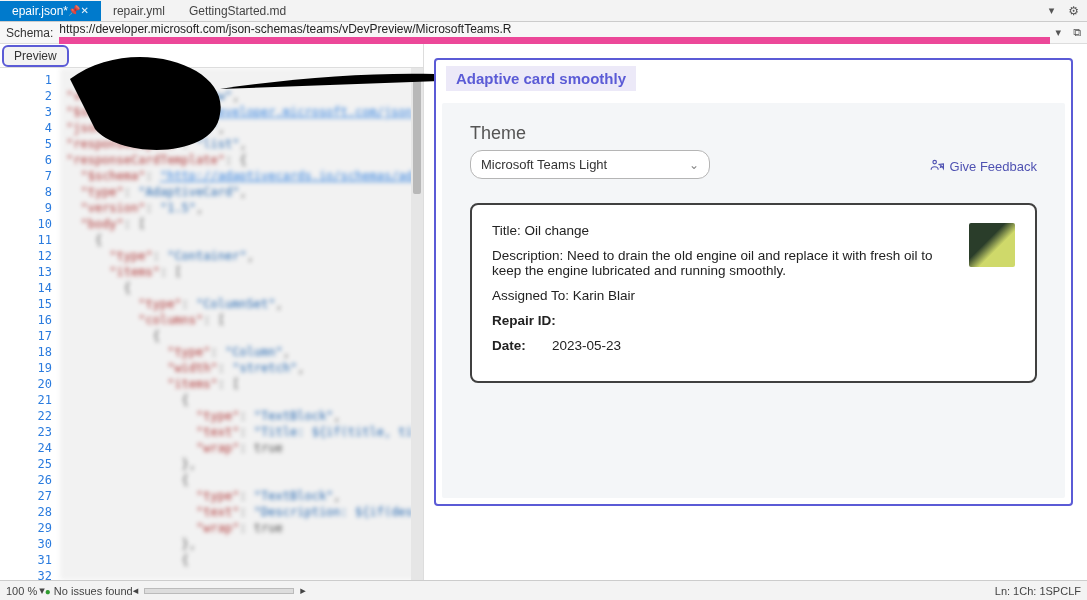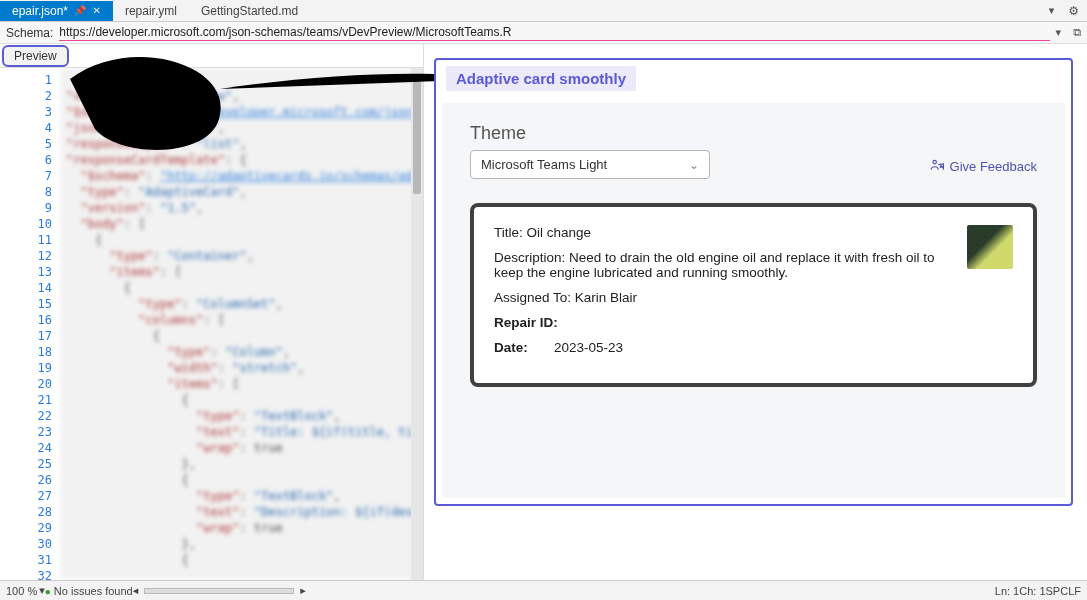--- a/index.html
+++ b/index.html
@@ -20,21 +20,21 @@
       align-items: center;
       height: 22px;
       background: #f3f3f3;
       font-size: 12px;
       border-bottom: 1px solid #ccc;
     }
     .tab {
       padding: 3px 12px;
       display: flex;
       align-items: center;
-      gap: 6px;
+      gap: 0;
       color: #444;
     }
     .tab.active {
       background: #007acc;
       color: #fff;
     }
     .tab .pin, .tab .close { font-size: 10px; opacity: .9; }
     .tab-spacer { flex: 1; }
     .tab-bar .gear { padding: 0 8px; color: #555; }
     .tab-bar .thumb { padding: 0 6px; color: #555; font-size: 11px; }
@@ -44,21 +44,21 @@
       display: flex;
       align-items: center;
       height: 22px;
       background: #f7f7f7;
       font-size: 12px;
       border-bottom: 1px solid #ddd;
     }
     .schema-label { padding: 0 6px; color: #333; }
     .schema-url {
       flex: 1;
-      border-bottom: 1px solid #ec4899;
+      border-bottom: 7px solid #ec4899;
       white-space: nowrap;
       overflow: hidden;
       color: #222;
       padding-bottom: 1px;
     }
     .schema-dropdown, .schema-icon { padding: 0 6px; color: #555; font-size: 11px; }
 
     .main {
       display: flex;
       flex: 1;
@@ -163,21 +163,21 @@
       background: #f4f6f8;
       margin: 6px;
       border-radius: 2px;
       padding: 20px 28px;
     }
     .theme-row { display: flex; align-items: end; justify-content: space-between; gap: 20px; }
     .theme-label { color: #555; font-size: 18px; margin-bottom: 6px; }
     .theme-select {
       width: 240px;
       border: 1px solid #b5b5b5;
-      border-radius: 4px;
+      border-radius: 12px;
       padding: 6px 10px;
       background: #fff;
       display: flex;
       justify-content: space-between;
       align-items: center;
       color: #333;
       font-size: 13px;
     }
     .chev { color: #888; font-size: 12px; }
     .feedback {
@@ -186,21 +186,21 @@
       display: flex;
       align-items: center;
       gap: 6px;
       padding-bottom: 4px;
     }
 
     .card {
       margin-top: 24px;
       background: #fff;
       border-radius: 8px;
-      border: 4px solid #404040;
+      border: 2px solid #404040;
       padding: 18px 20px;
       display: flex;
       gap: 14px;
     }
     .card-text { flex: 1; font-size: 13.5px; color: #222; }
     .card-text .line { margin-bottom: 10px; }
     .card-text .label { font-weight: 600; }
     .card-img {
       width: 46px; height: 44px;
       background: linear-gradient(135deg,#2a3d2a 40%,#cfd96a 60%);

